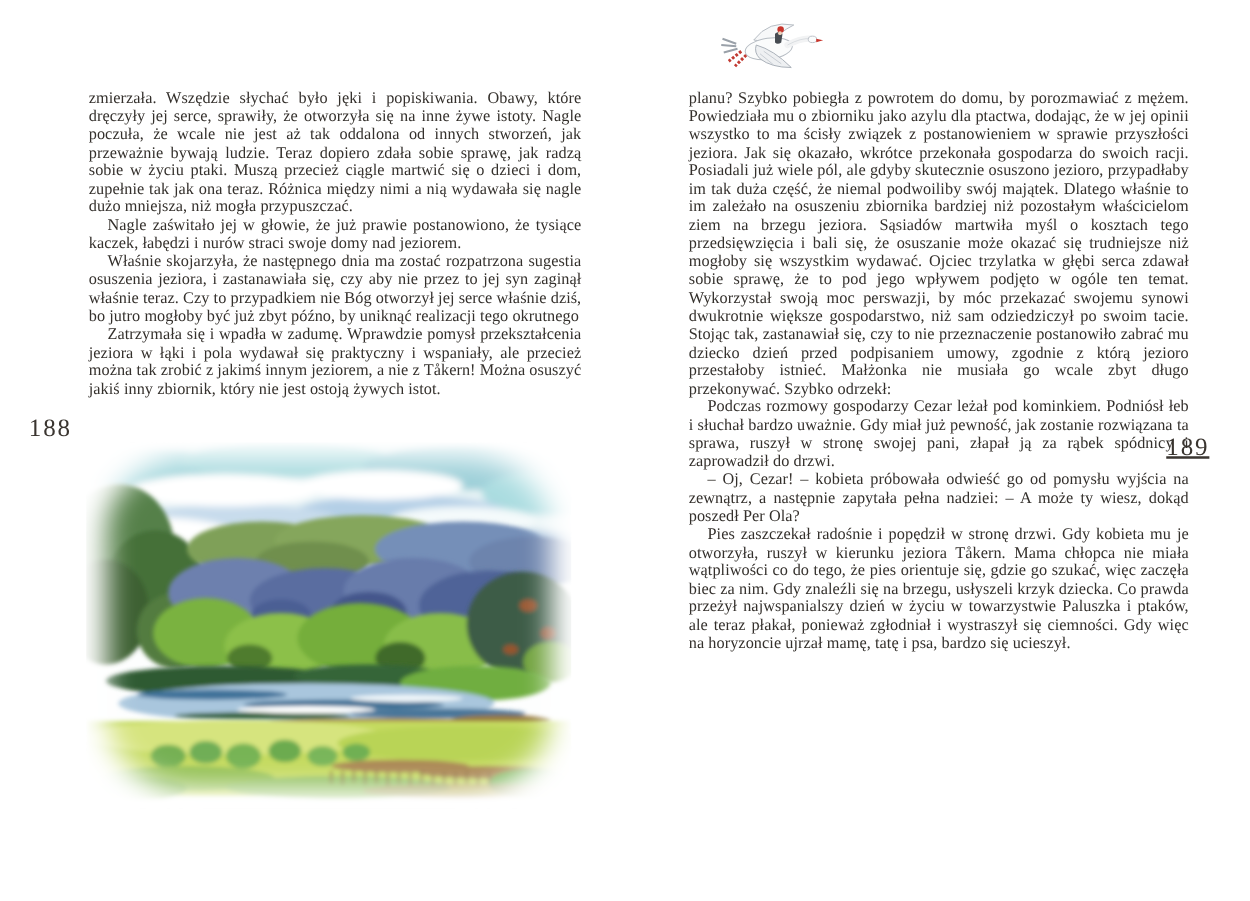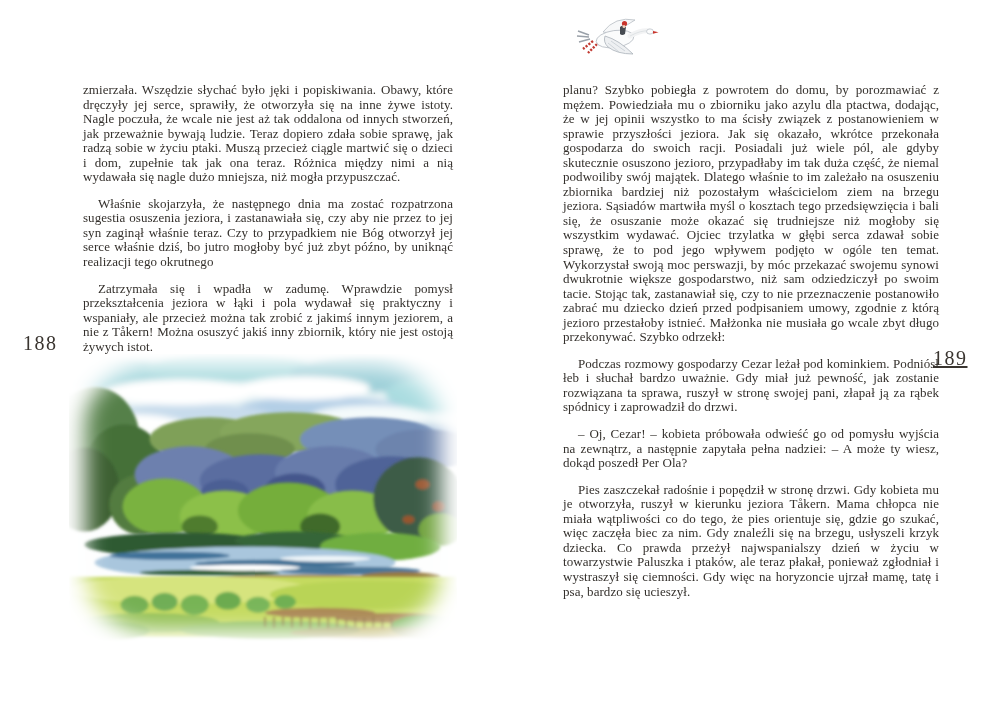--- a/index.html
+++ b/index.html
@@ -5,39 +5,40 @@
   html,body{margin:0;padding:0;background:#ffffff;}
   .spread{position:relative;width:1000px;height:721px;background:#ffffff;overflow:hidden;
           font-family:"Liberation Serif","DejaVu Serif",serif;color:#34302c;}
   .page{position:absolute;top:0;width:500px;height:721px;}
   .page-left{left:0;}
   .page-right{left:500px;}
   .textcol{position:absolute;top:71px;width:394px;font-size:13px;line-height:14.55px;
            text-align:justify;letter-spacing:0.05px;hyphens:auto;-webkit-hyphens:auto;}
   .page-left .textcol{left:71px;}
   .page-right .textcol{left:51px;width:400px;}
-  .textcol p{margin:12px;}
+  .textcol p{margin:0;}
   .textcol p.indent{text-indent:15px;}
   .folio{position:absolute;font-size:20px;letter-spacing:1.5px;color:#3a3530;
          font-variant-numeric:oldstyle-nums;}
   .folio-left{left:23px;top:332px;text-align:right;}
   .folio-right{left:433px;top:347px;text-decoration:underline;}
   .goose{position:absolute;left:74px;top:13px;width:86px;height:46px;}
   .landscape{position:absolute;left:69px;top:354px;width:388px;height:293px;}
 </style>
 </head>
 <body>
 
 <div class="spread">
 
   <div class="page page-left">
     <div class="folio folio-left">188</div>
 
     <div class="textcol">
         <p class="">zmierzała. Wszędzie słychać było jęki i popiskiwania. Obawy, które dręczyły jej serce, sprawiły, że otworzyła się na inne żywe istoty. Nagle poczuła, że wcale nie jest aż tak oddalona od innych stworzeń, jak przeważnie bywają ludzie. Teraz dopiero zdała sobie sprawę, jak radzą sobie w życiu ptaki. Muszą przecież ciągle martwić się o dzieci i dom, zupełnie tak jak ona teraz. Różnica między nimi a nią wydawała się nagle dużo mniejsza, niż mogła przypuszczać.</p>
+        <p class="indent">Nagle zaświtało jej w głowie, że już prawie postanowiono, że tysiące kaczek, łabędzi i nurów straci swoje domy nad jeziorem.</p>
         <p class="indent">Właśnie skojarzyła, że następnego dnia ma zostać rozpatrzona sugestia osuszenia jeziora, i zastanawiała się, czy aby nie przez to jej syn zaginął właśnie teraz. Czy to przypadkiem nie Bóg otworzył jej serce właśnie dziś, bo jutro mogłoby być już zbyt późno, by uniknąć realizacji tego okrutnego</p>
         <p class="indent">Zatrzymała się i wpadła w zadumę. Wprawdzie pomysł przekształcenia jeziora w łąki i pola wydawał się praktyczny i wspaniały, ale przecież można tak zrobić z jakimś innym jeziorem, a nie z Tåkern! Można osuszyć jakiś inny zbiornik, który nie jest ostoją żywych istot.</p>
       </div>
 
     <svg class="landscape" viewBox="0 0 386 292" xmlns="http://www.w3.org/2000/svg">
       <defs>
         <filter id="wc" x="-30%" y="-30%" width="160%" height="160%">
             <feGaussianBlur stdDeviation="3"></feGaussianBlur>
           </filter>
         <filter id="wc2" x="-30%" y="-30%" width="160%" height="160%">

